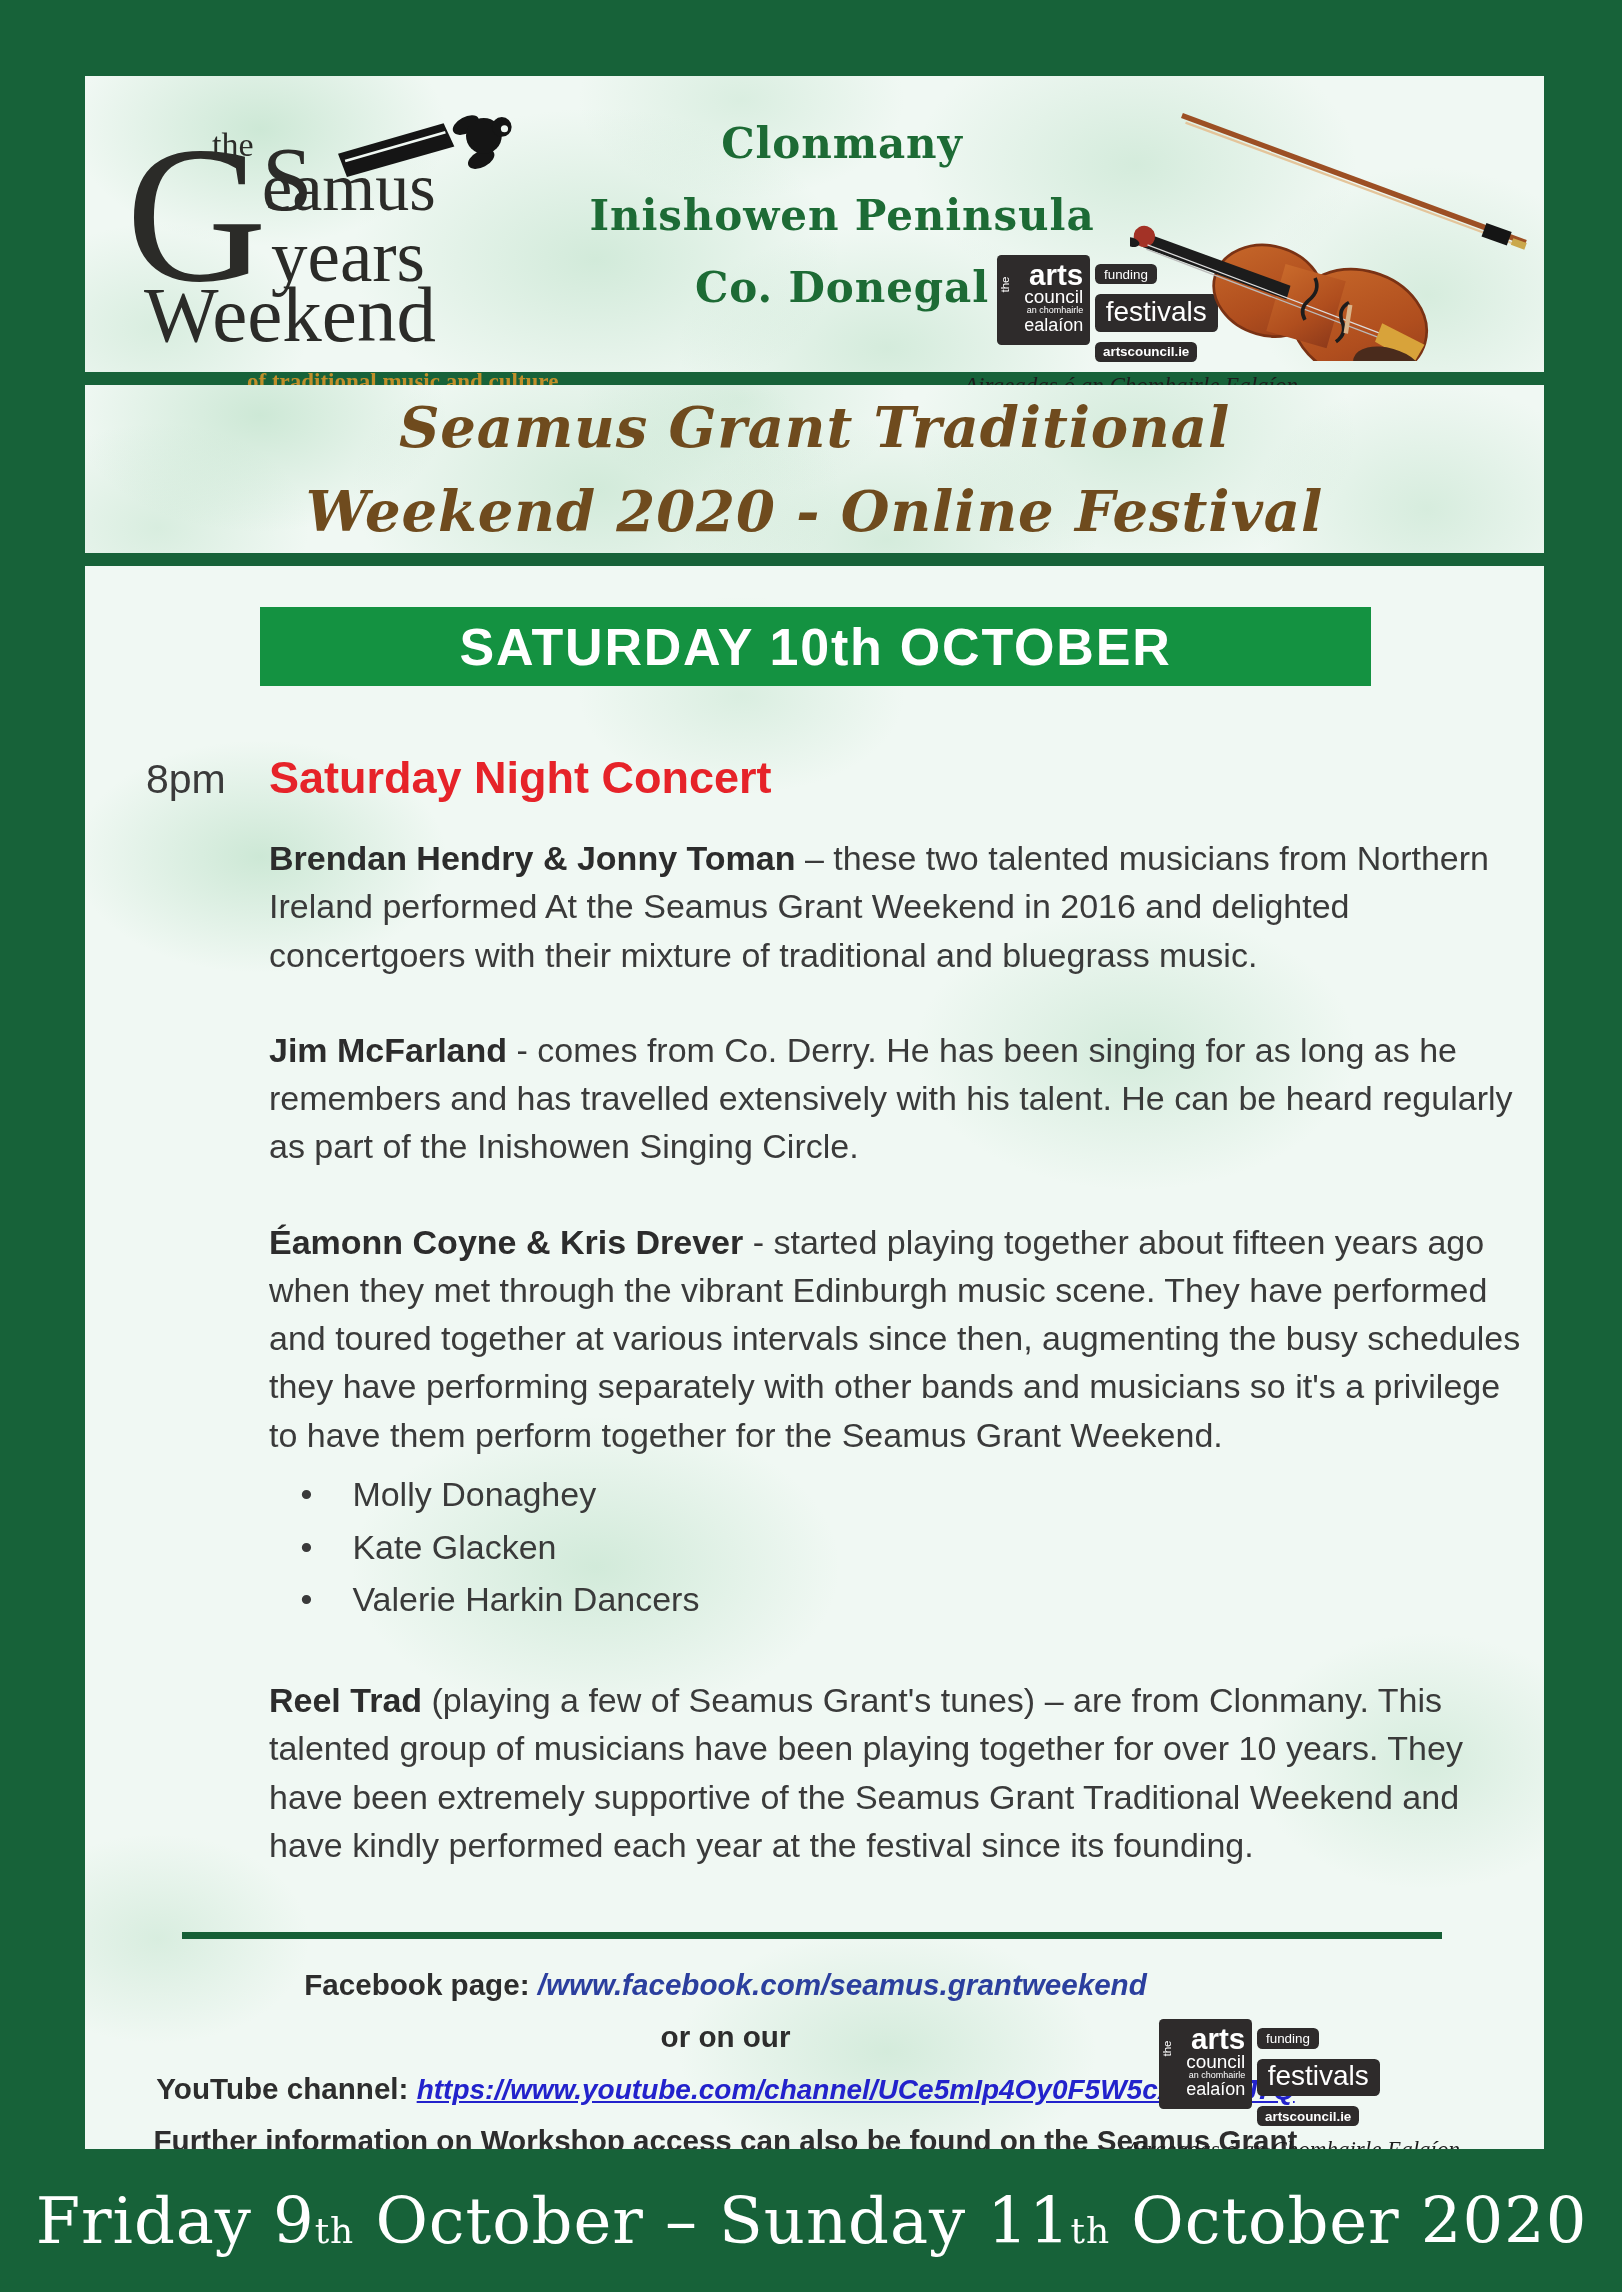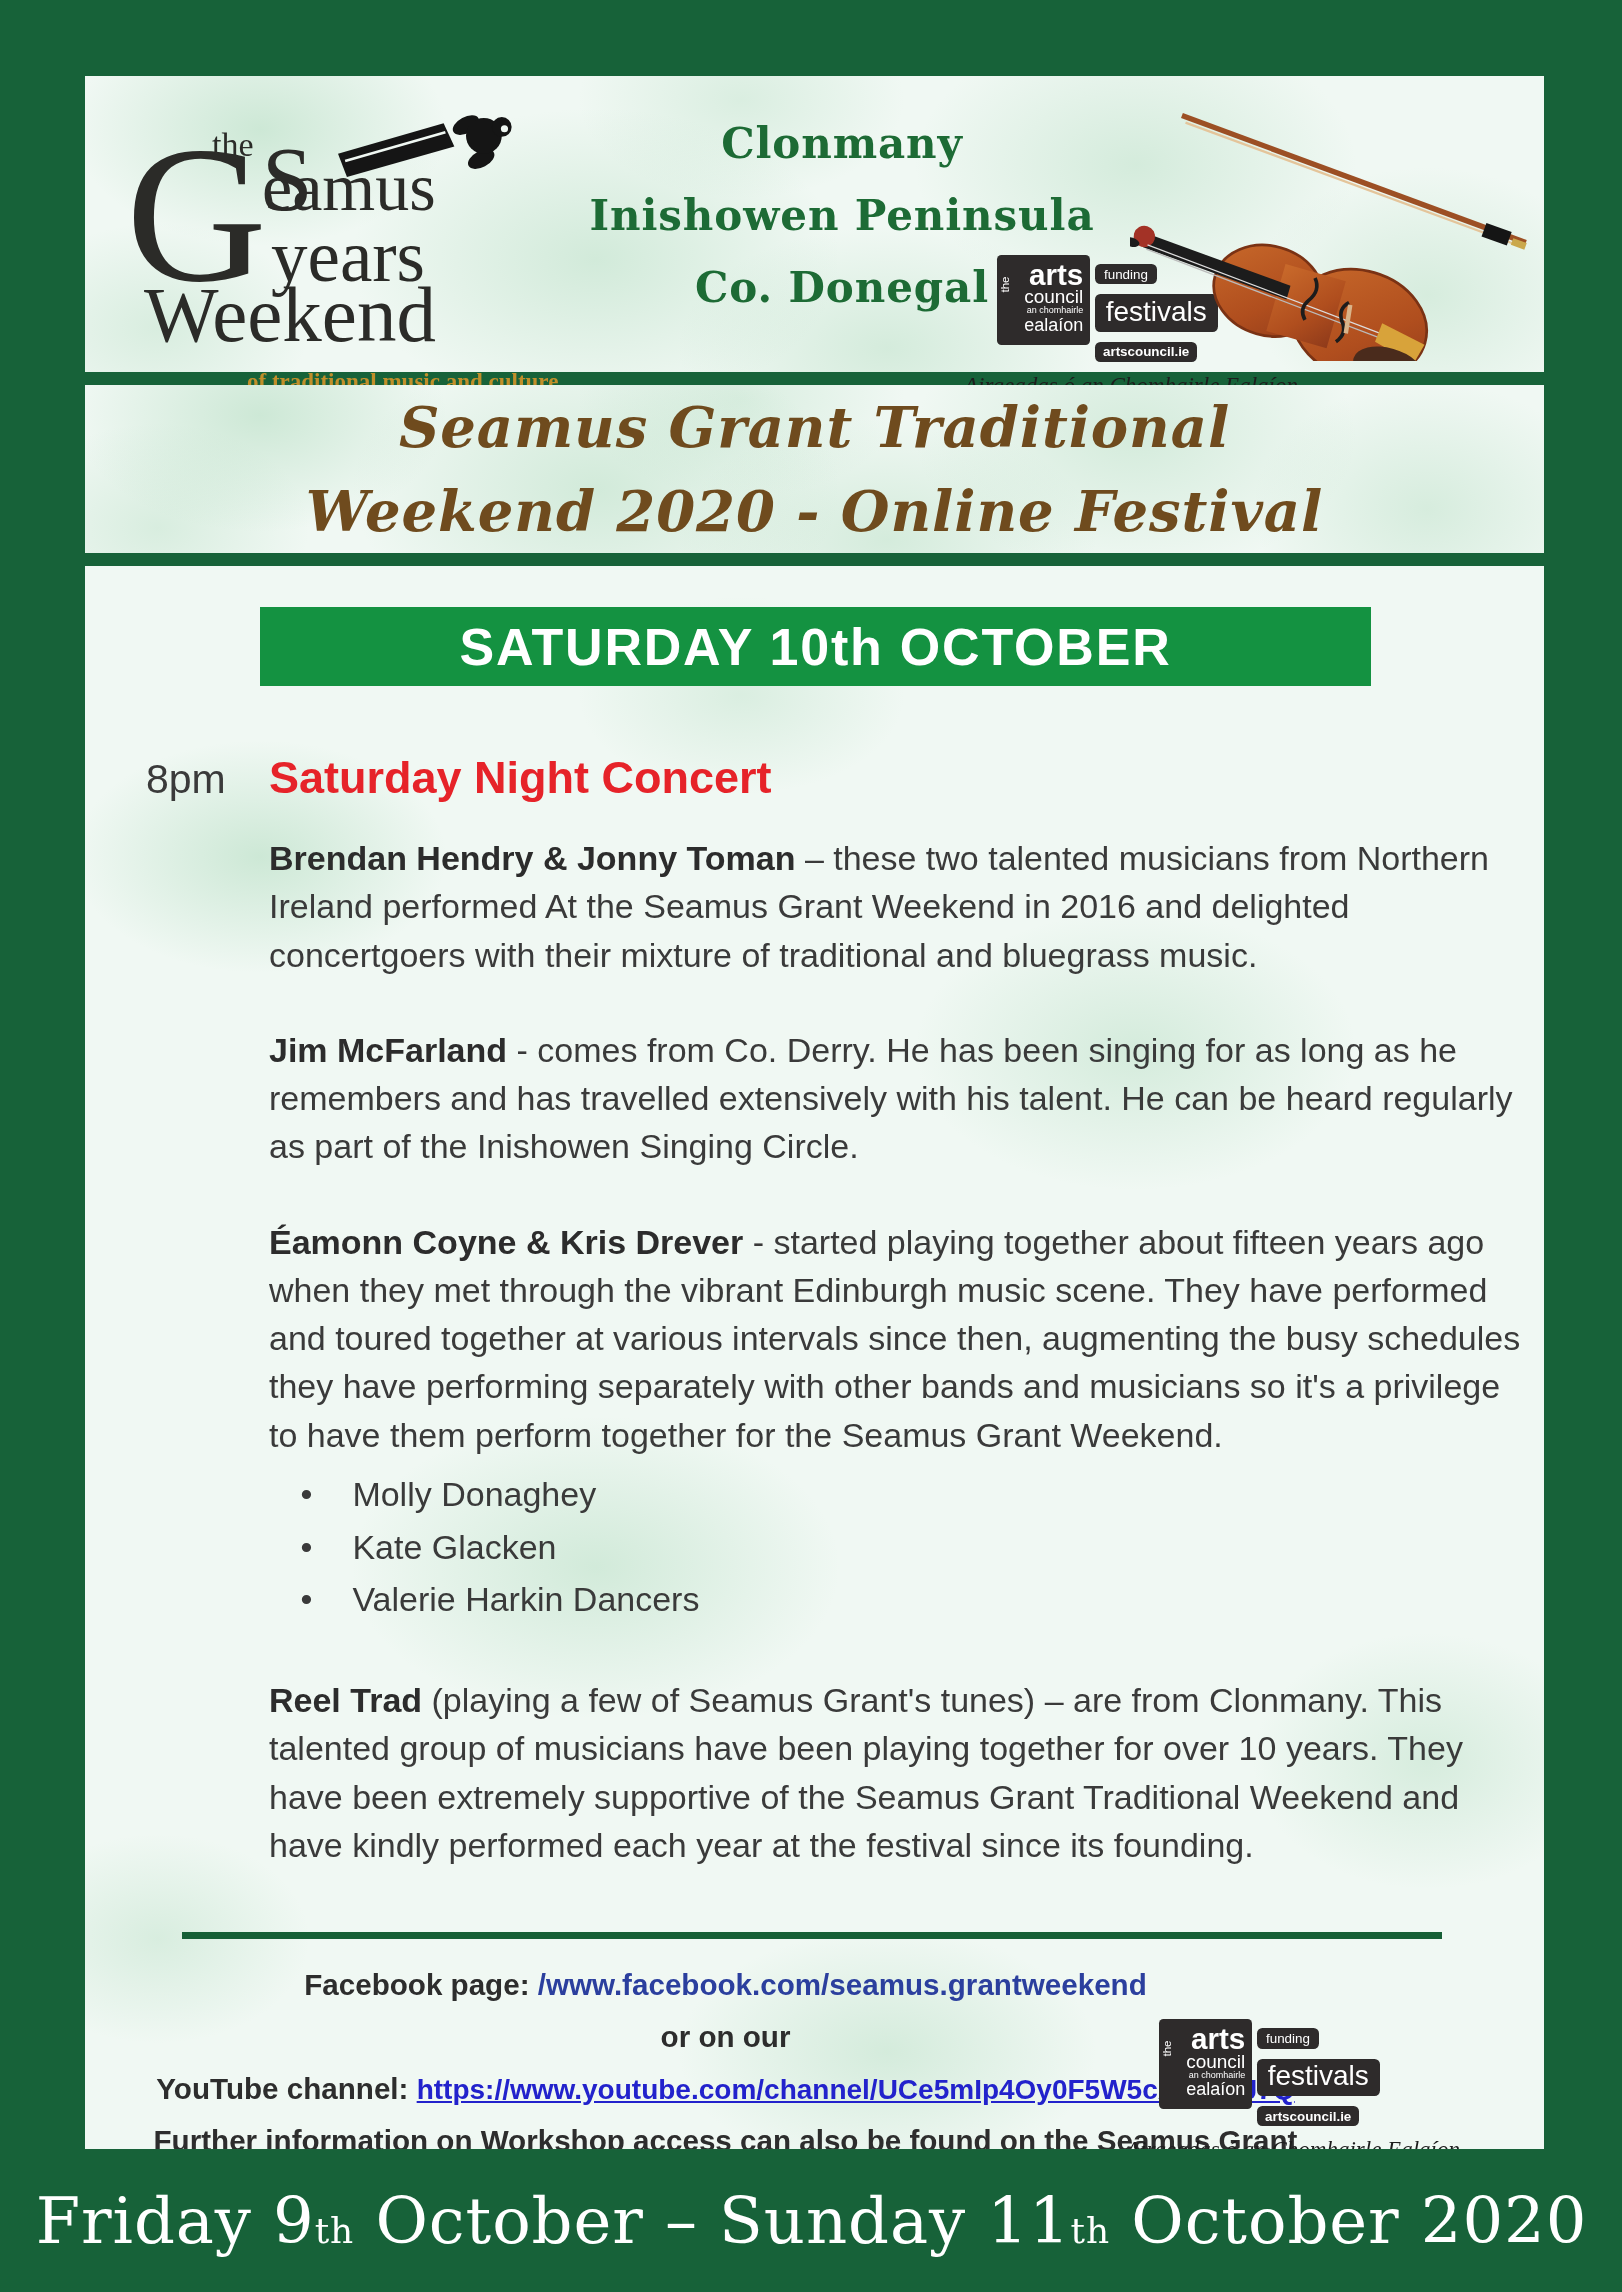--- a/index.html
+++ b/index.html
@@ -81,21 +81,21 @@
   .junior{margin-top:50px;}
   .junior .u{text-decoration:underline;}
   .bullets{margin:9px 94px 0 210px;font-size:34px;line-height:1.55;color:#3a3a3a;}
   .bullets div{display:flex;}
   .bullets .dot{width:52px;text-align:left;padding-left:5.4px;}
   .divider{margin:63px 0 27px 97px;width:1260px;height:7.2px;background:#165f36;}
   .foot{width:1281px;text-align:center;font-weight:bold;color:#2d2d2d;}
   .foot p{margin:0 0 13.4px;font-size:29.6px;line-height:1.3;}
   .link-fb{color:#2b3f9e;}
   .link-yt{color:#2222cc;text-decoration:underline;font-size:28px;}
-  a{cursor:pointer;}
+  a{cursor:pointer;font-style:italic;}
 
   
   .bottom-bar{position:absolute;left:0;bottom:0;width:1623px;height:144px;background:#176239;
     display:flex;align-items:center;justify-content:center;}
   .bottom-bar .dates{color:#fff;font-family:"DejaVu Serif",serif;font-size:64px;
     white-space:nowrap;letter-spacing:0.9px;}
   .bottom-bar .sup{font-size:36px;}
 </style>
 </head>
 <body>

